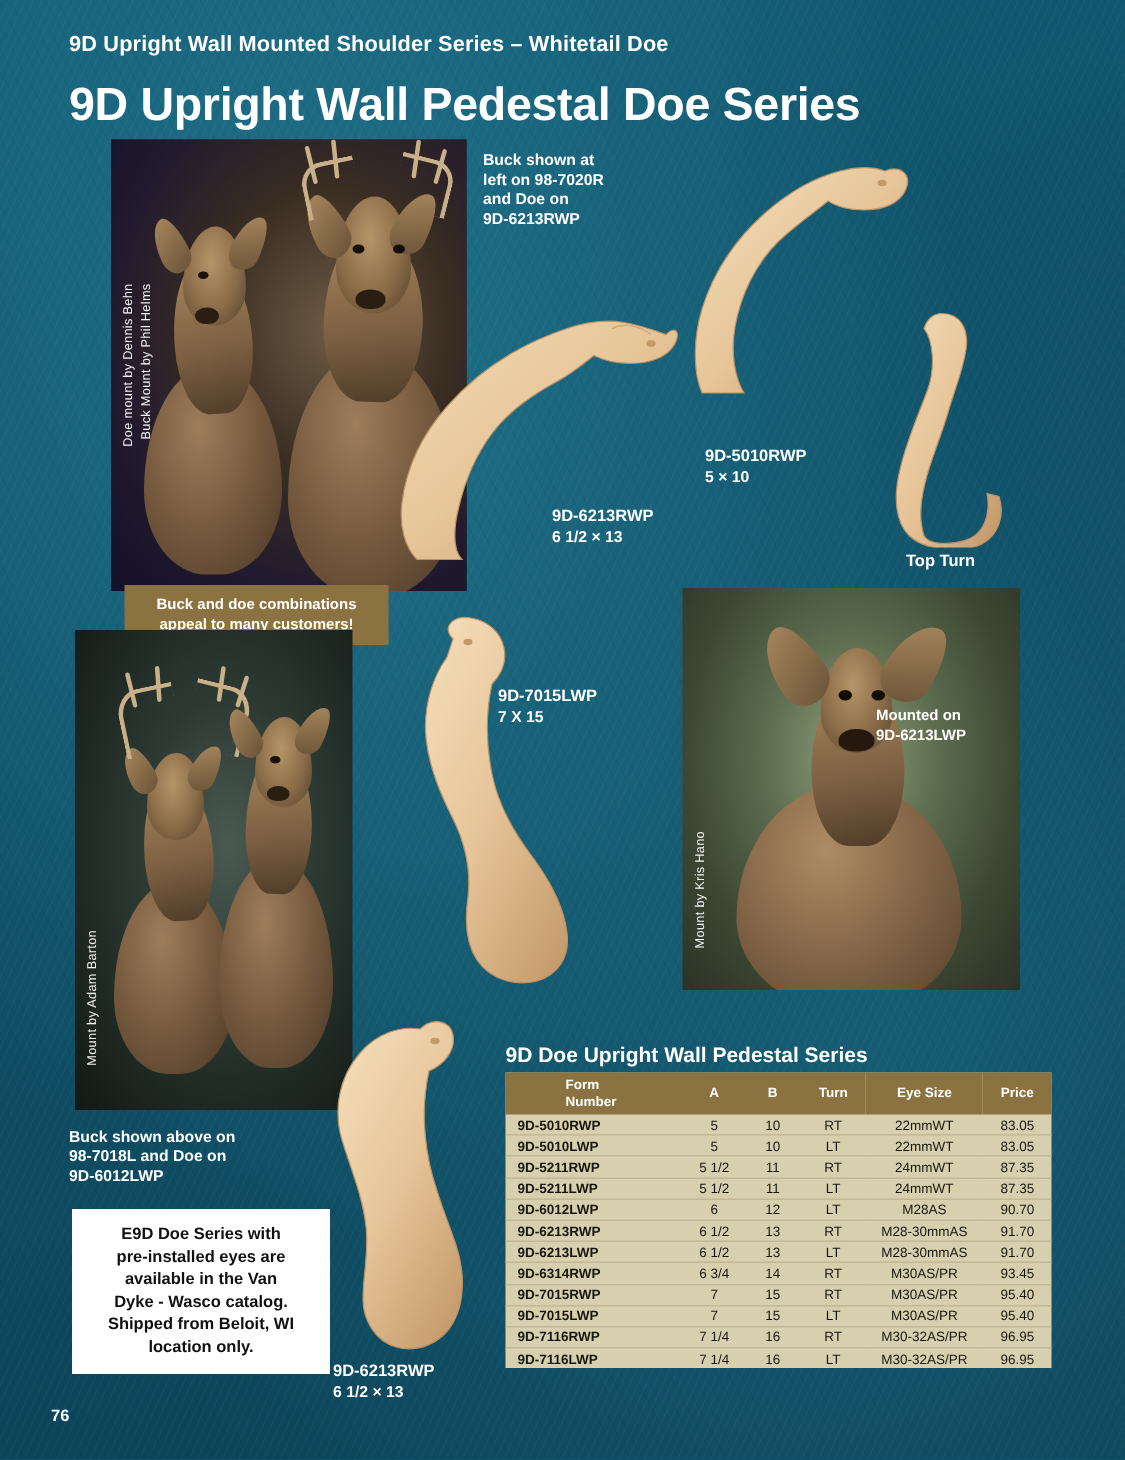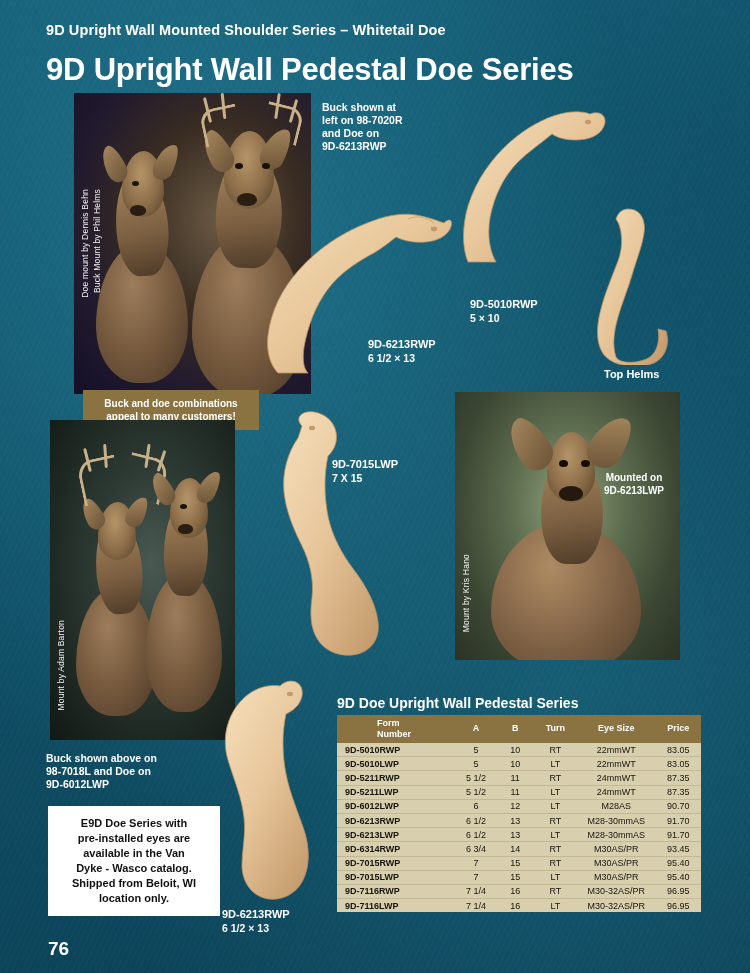--- a/index.html
+++ b/index.html
@@ -176,21 +176,21 @@
     line-height: 15px;
     padding: 10px 12px;
     text-align: center;
   }
   .mounted-on {
     position: absolute;
     color: #ffffff;
     font-size: 10px;
     font-weight: bold;
     line-height: 12.5px;
-    text-align: center;
+    text-align: left;
   }
 
   
   .table-wrap {
     position: absolute;
     left: 337px;
     top: 715px;
     width: 364px;
   }
   .table-title {
@@ -231,24 +231,24 @@
   table.spec tbody td.first {
     text-align: left;
     padding-left: 8px;
     font-weight: bold;
   }
   table.spec tbody tr:first-child td { border-top: none; }
 
   
   .folio {
     position: absolute;
-    left: 48px;
+    left: 34px;
     top: 938px;
     color: #ffffff;
-    font-size: 19px;
+    font-size: 11px;
     font-weight: bold;
   }
 </style>
 </head>
 <body>
 
 <div class="page">
 
   <div class="running-head">9D Upright Wall Mounted Shoulder Series – Whitetail Doe</div>
   <div class="page-title">9D Upright Wall Pedestal Doe Series</div>
@@ -342,21 +342,21 @@
         </linearGradient>
       </defs>
       <path d="M40,4 C52,4 58,14 56,28 C54,42 48,56 44,70
                C40,84 34,98 30,112 C26,126 24,140 28,152
                C32,160 54,158 62,152 C70,146 72,134 70,124
                L78,126 C82,138 78,152 66,158 C52,164 28,162 18,152
                C8,142 8,124 12,108 C16,90 24,72 30,56 C36,40 34,22 28,14
                C30,8 34,4 40,4 Z" fill="url(#foamC)" stroke="#b99265" stroke-width="0.8"></path>
     </svg>
   </div>
-  <div class="form-label" style="left:604px; top:368px; text-align:center;">Top Helms</div>
+  <div class="form-label" style="left:604px; top:368px; text-align:center;">Top Turn</div>
 
   <div class="callout-tan" style="left:83px; top:390px; width:158px; white-space:pre-line;">Buck and doe combinations
 appeal to many customers!</div>
 
   <div class="photo" id="photo-buck-doe-full">
 
     <div class="deer-body" style="left:26px; top:168px; width:80px; height:128px;"></div>
     <div class="deer-neck" style="left:46px; top:98px; width:46px; height:96px; transform:rotate(-4deg);"></div>
     <div class="deer-head" style="left:48px; top:82px; width:38px; height:58px;"></div>
     <div class="deer-ear" style="left:34px; top:78px; width:18px; height:32px; transform:rotate(-28deg);"></div>

